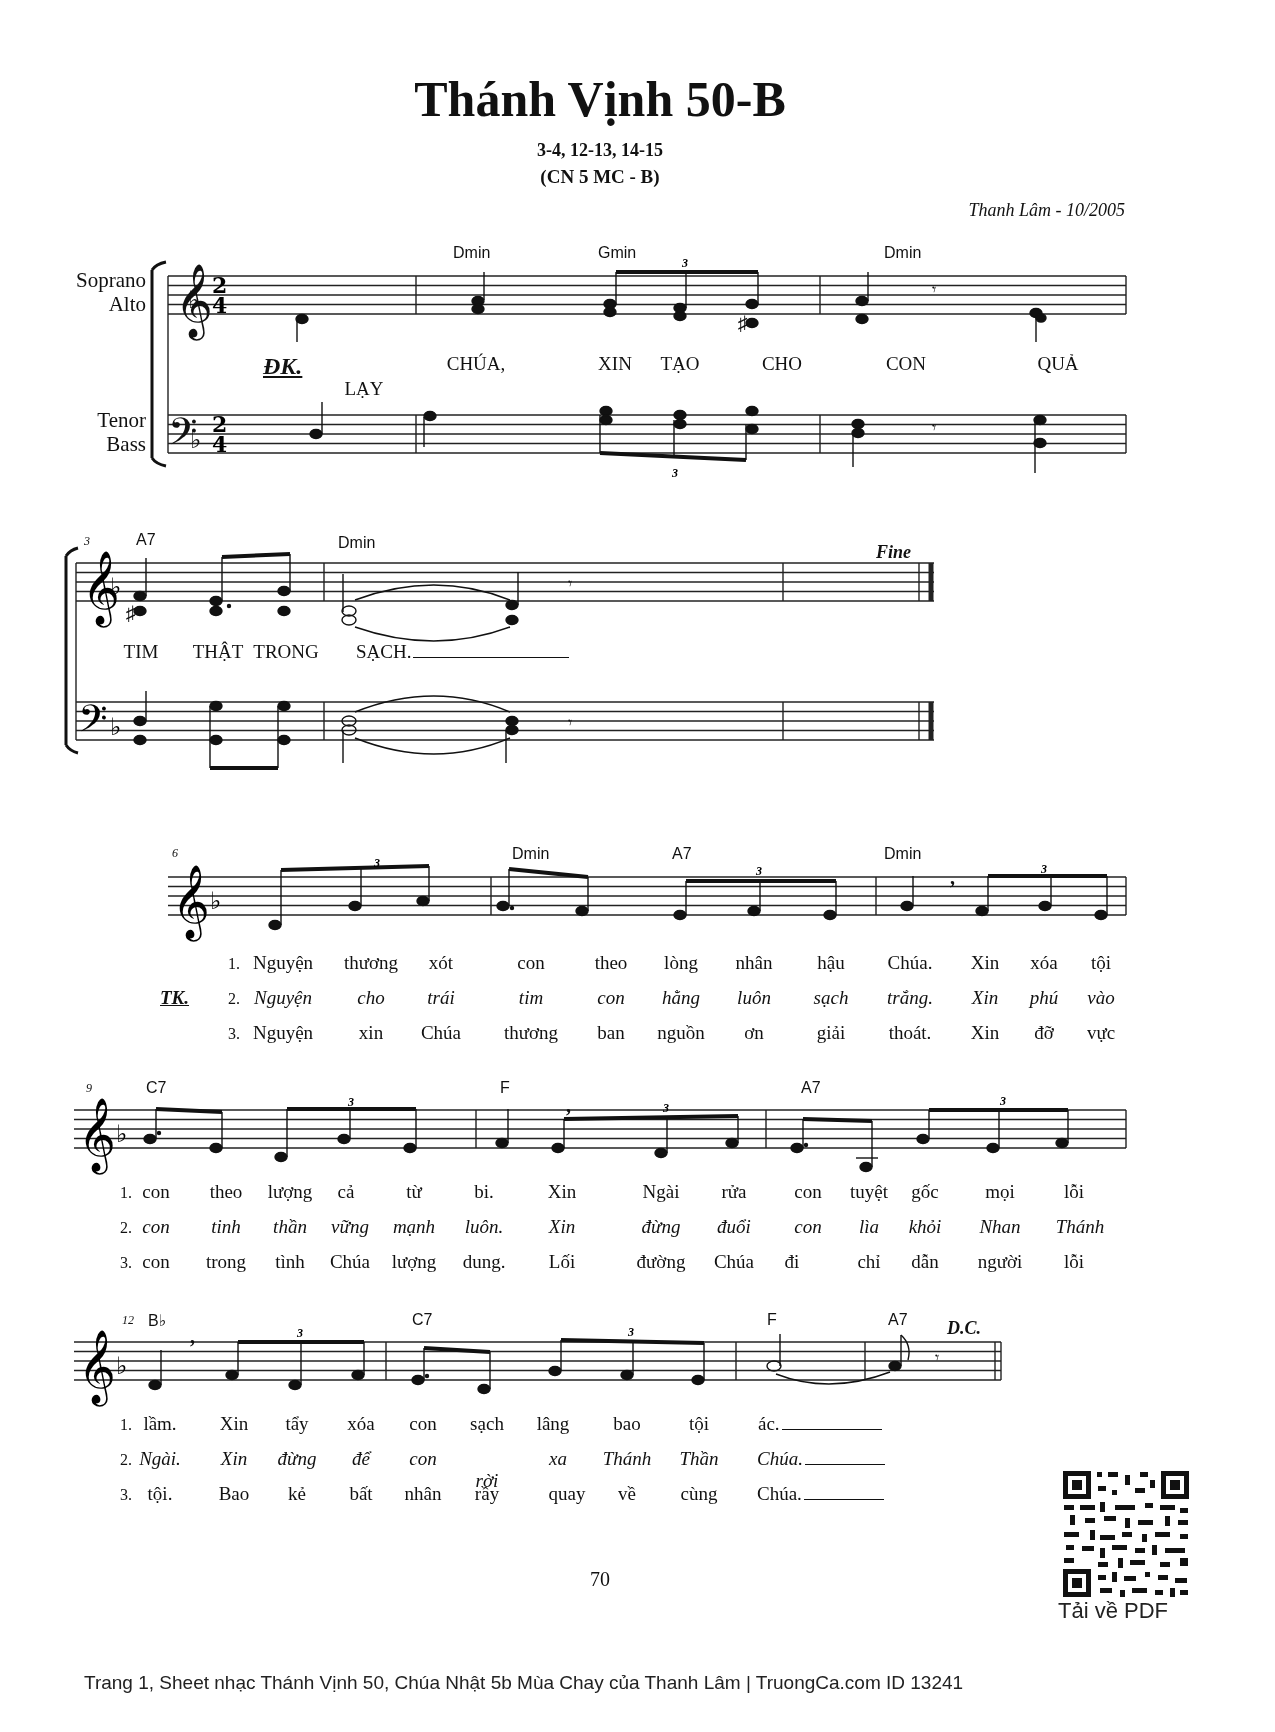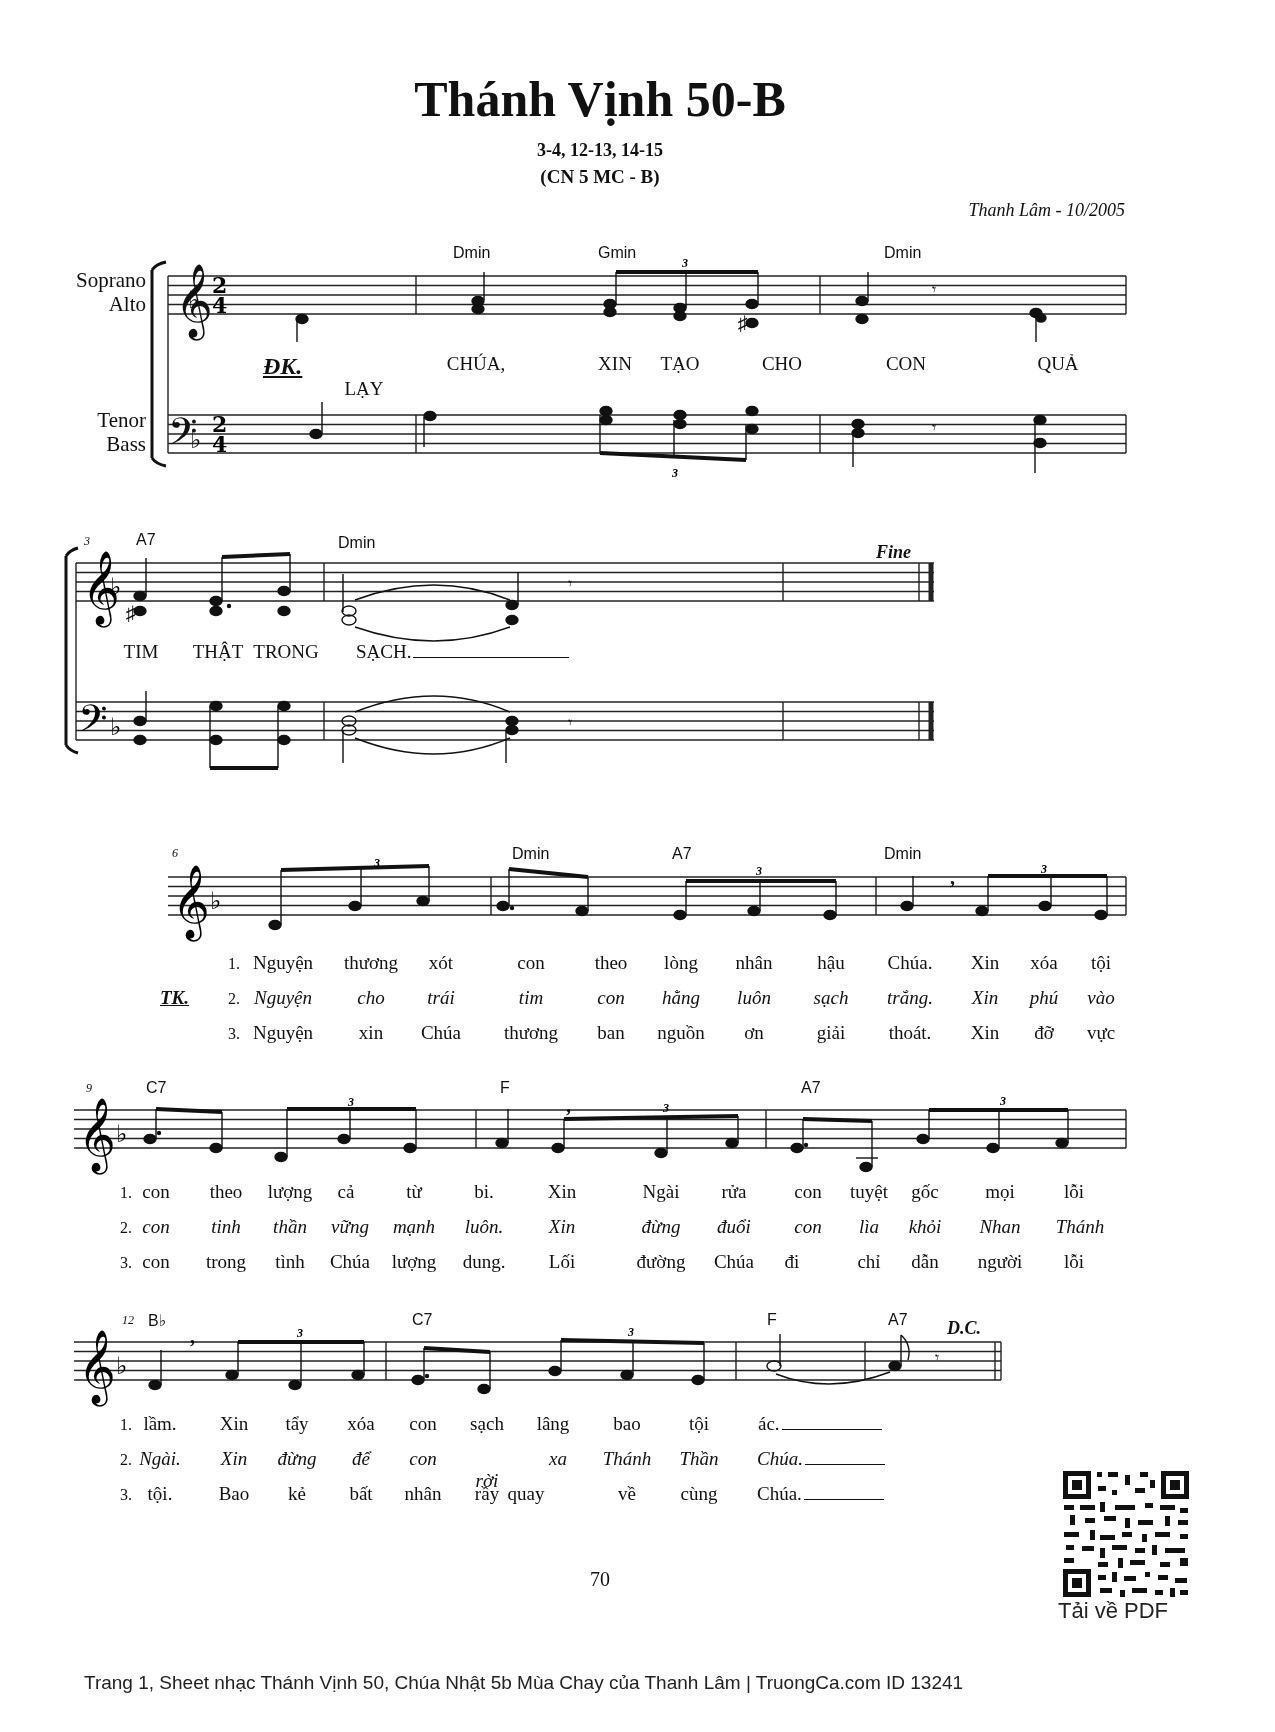--- a/index.html
+++ b/index.html
@@ -593,21 +593,21 @@
   <span style="left:757px; transform:none;"><span style="position:static; transform:none;">Chúa.</span><span class="underscore" style="position:static; transform:none; width:80px;"></span></span>
 </div>
 <div class="lyric-row lyric" style="left:0; top:1483px; width:1200px;">
   <span class="vnum" style="left:126px; top:3px;">3.</span>
   <span style="left:160px;">tội.</span>
   <span style="left:234px;">Bao</span>
   <span style="left:297px;">kẻ</span>
   <span style="left:361px;">bất</span>
   <span style="left:423px;">nhân</span>
   <span style="left:487px;">rầy</span>
-  <span style="left:526px;">quay</span>
+  <span style="left:567px;">quay</span>
   <span style="left:627px;">về</span>
   <span style="left:699px;">cùng</span>
   <span class="b" style="left:757px; transform:none;"><span style="position:static; transform:none;">Chúa.</span><span class="underscore" style="position:static; transform:none; width:80px;"></span></span>
 </div>
 
 <div class="abs page-num">70</div>
 <div class="abs qr-label">Tải về PDF</div>
 <div class="abs footer">Trang 1, Sheet nhạc Thánh Vịnh 50, Chúa Nhật  5b Mùa Chay của Thanh Lâm  | TruongCa.com ID 13241</div>
 
 </body></html>

